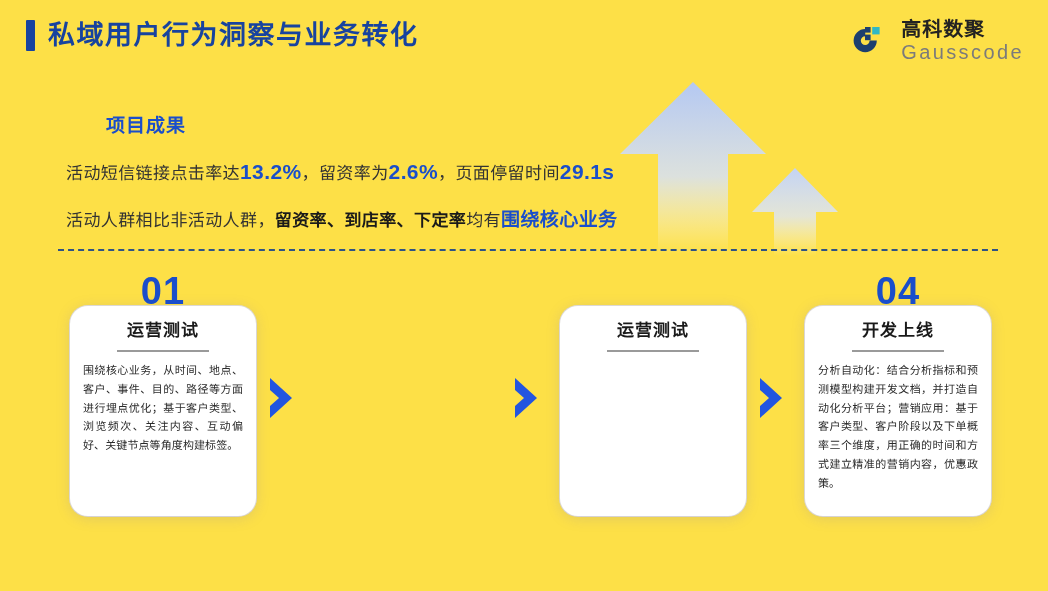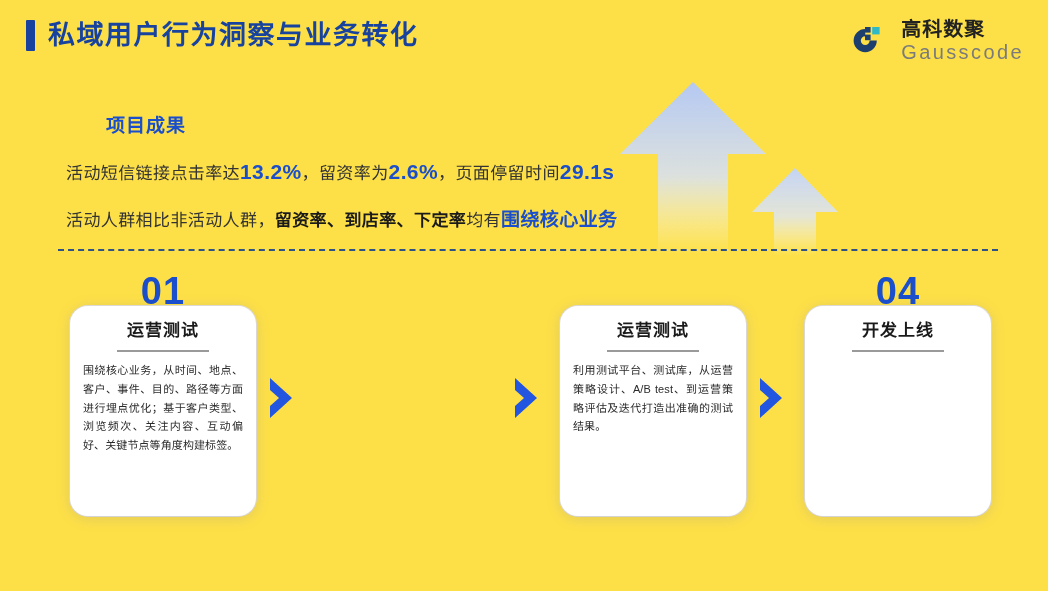--- a/index.html
+++ b/index.html
@@ -296,29 +296,29 @@
         <div class="step-rule"></div>
         <div class="step-body">围绕核心业务，从时间、地点、客户、事件、目的、路径等方面进行埋点优化；基于客户类型、浏览频次、关注内容、互动偏好、关键节点等角度构建标签。</div>
       </div>
     </div>
 
 
     <div class="step step-3">
       <div class="step-card">
         <div class="step-title">运营测试</div>
         <div class="step-rule"></div>
-        <div class="step-body">利用测试平台、测试库，从运营策略设计、A/B test、到运营策略评估及迭代打造出准确的测试结果。</div>
       </div>
     </div>
 
     <div class="step step-4">
       <div class="step-number">04</div>
       <div class="step-card">
         <div class="step-title">开发上线</div>
         <div class="step-rule"></div>
+        <div class="step-body">分析自动化：结合分析指标和预测模型构建开发文档，并打造自动化分析平台；营销应用：基于客户类型、客户阶段以及下单概率三个维度，用正确的时间和方式建立精准的营销内容，优惠政策。</div>
       </div>
     </div>
   </div>
 
   <svg class="chevron chev-1" viewBox="0 0 26 44">
     <path d="M2 2 L24 22 L2 42 L2 30 L11 22 L2 14 Z" fill="#2255e0"></path>
   </svg>
   <svg class="chevron chev-2" viewBox="0 0 26 44">
     <path d="M2 2 L24 22 L2 42 L2 30 L11 22 L2 14 Z" fill="#2255e0"></path>
   </svg>

